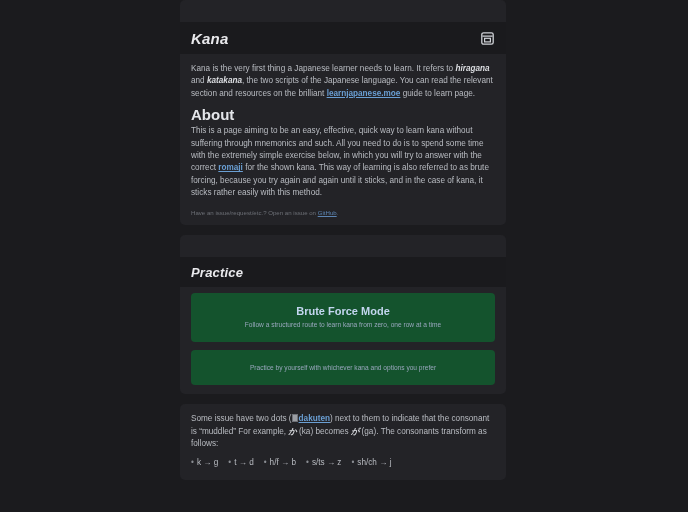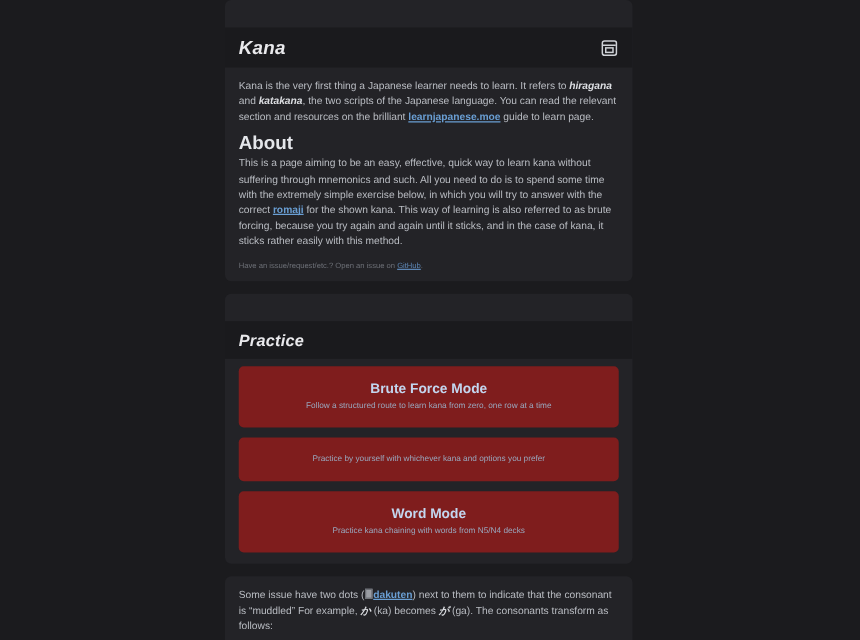--- a/index.html
+++ b/index.html
@@ -84,21 +84,21 @@
     margin-top: 8px;
     color: #6d7077;
     font-size: 6.1px;
     line-height: 9px;
   }
   .foot-note a { color: #5c85b3; text-decoration: underline; }
 
   
   .mode-list { padding: 6px 11px 9px 11px; display: flex; flex-direction: column; gap: 8px; }
   .mode-btn {
-    background: #7f1d1d;
+    background: #14532d;
     border-radius: 4px;
     padding: 11px 8px 12px 8px;
     text-align: center;
     cursor: pointer;
     border: none;
     width: 100%;
     display: block;
   }
   .mode-title {
     color: #c3d6ef;
@@ -171,24 +171,20 @@
 
         <div class="mode-btn">
           <div class="mode-title">Brute Force Mode</div>
           <div class="mode-sub">Follow a structured route to learn kana from zero, one row at a time</div>
         </div>
 
         <div class="mode-btn">
           <div class="mode-sub">Practice by yourself with whichever kana and options you prefer</div>
         </div>
 
-        <div class="mode-btn">
-          <div class="mode-title">Word Mode</div>
-          <div class="mode-sub">Practice kana chaining with words from N5/N4 decks</div>
-        </div>
 
       </div>
     </div>
 
     <div class="card">
       <div class="card-body">
 
         <p class="para"><span>Some issue have two dots (</span><span class="tofu"></span><a class="link" href="#">dakuten</a><span>) next to them to indicate that the consonant is “muddled” For example, </span><span class="kana b">か</span><span> (ka) becomes </span><span class="kana b">が</span><span> (ga). The consonants transform as follows:</span></p>
 
         <div class="transform-row">

